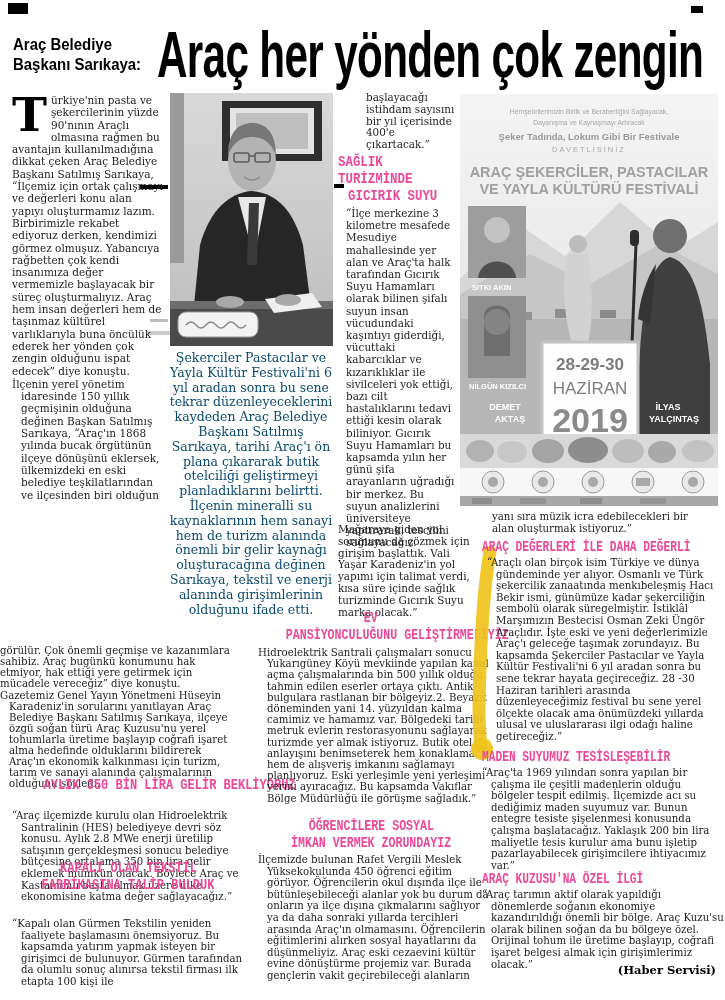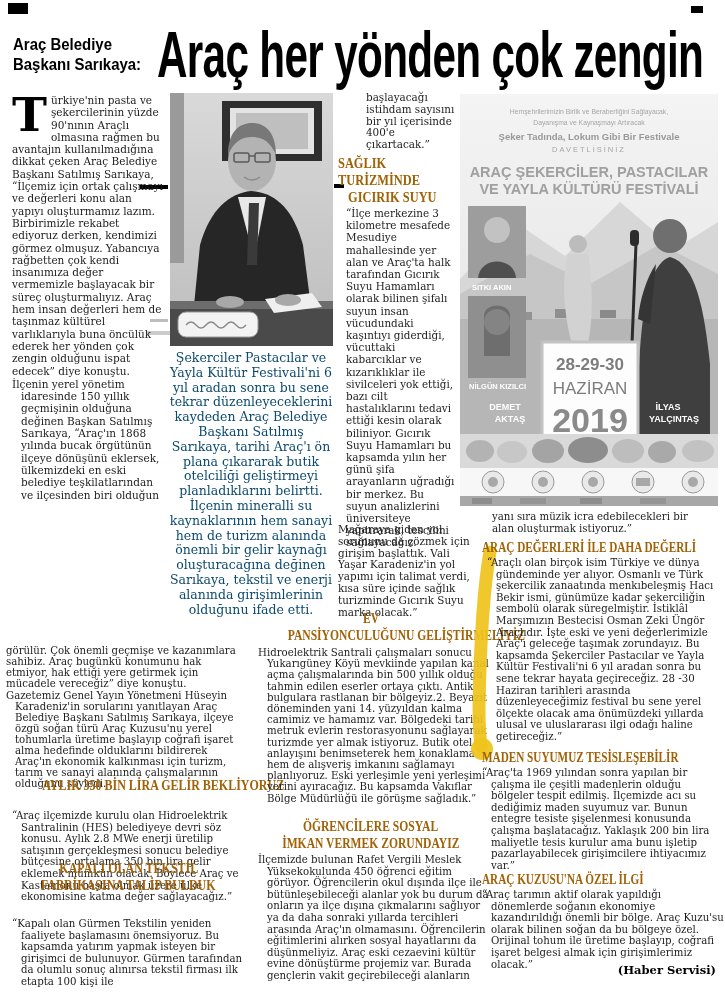--- a/index.html
+++ b/index.html
@@ -11,21 +11,21 @@
           transform:scaleX(.88);transform-origin:left top;color:#000;white-space:nowrap;}
   .headline{font-family:"Liberation Sans",sans-serif;font-weight:bold;font-size:64px;line-height:1;
             letter-spacing:-1px;transform:scaleX(.66);transform-origin:left top;color:#000;white-space:nowrap;}
   
   .bodytxt{font-size:10.5px;line-height:12.3px;color:#1c1c1c;text-align:left;}
   .bodytxt p{margin:0 0 1px 0;}
   .hang{padding-left:9px;text-indent:-9px;}
   .dropcap{float:left;font-weight:bold;font-size:47px;line-height:37px;padding:2px 4px 0 0;color:#000;}
   .smallbody{font-size:10.2px;line-height:11.6px;}
   
-  .shead{font-family:Liberation Serif, serif;font-weight:bold;color:#a16207;line-height:17px;}
+  .shead{font-family:Liberation Mono, monospace;font-weight:bold;color:#ec4899;line-height:17px;}
   .shead .cond{display:inline-block;transform:scaleX(.8);white-space:nowrap;}
   .ctr{text-align:center;}
   .ctr .cond{transform-origin:center top;}
   .lft .cond{transform-origin:left top;}
   
   .pullquote{font-weight:normal;font-size:12.5px;line-height:14.8px;text-align:center;color:#0c4a6e;}
   .mark{background:#000;}
   .byline{font-weight:bold;font-size:11.5px;color:#000;text-align:right;}
 </style>
 </head>
@@ -78,21 +78,21 @@
       <polygon points="95,206 142,200 152,214 104,220" fill="#efefef"></polygon>
       <ellipse cx="60" cy="209" rx="14" ry="6" fill="#a8a8a8"></ellipse>
       <ellipse cx="118" cy="207" rx="13" ry="6" fill="#a8a8a8"></ellipse>
       <rect x="8" y="219" width="80" height="25" rx="8" fill="#f3f3f3" stroke="#9a9a9a"></rect>
       <path d="M16,232 q5,-6 10,0 t10,0 t10,0 t10,0 t10,0 t10,0" stroke="#8a8a8a" stroke-width="1.4" fill="none"></path>
     </svg>
   </div>
 
   <div class="abs pullquote" style="left:168px;top:351px;width:166px;">Şekerciler Pastacılar ve Yayla Kültür Festivali'ni 6 yıl aradan sonra bu sene tekrar düzenleyeceklerini kaydeden Araç Belediye Başkanı Satılmış Sarıkaya, tarihi Araç'ı ön plana çıkararak butik otelciliği geliştirmeyi planladıklarını belirtti. İlçenin mineralli su kaynaklarının hem sanayi hem de turizm alanında önemli bir gelir kaynağı oluşturacağına değinen Sarıkaya, tekstil ve enerji alanında girişimlerinin olduğunu ifade etti.</div>
 
-  <div class="abs bodytxt" style="left:6px;top:645px;width:233px;font-size:10.2px;line-height:11px;">
+  <div class="abs bodytxt" style="left:0;top:645px;width:233px;font-size:10.2px;line-height:11px;">
     <p>görülür. Çok önemli geçmişe ve kazanımlara sahibiz. Araç bugünkü konumunu hak etmiyor, hak ettiği yere getirmek için mücadele vereceğiz” diye konuştu.</p>
     <p class="hang">Gazetemiz Genel Yayın Yönetmeni Hüseyin Karadeniz'in sorularını yanıtlayan Araç Belediye Başkanı Satılmış Sarıkaya, ilçeye özgü soğan türü Araç Kuzusu'nu yerel tohumlarla üretime başlayıp coğrafi işaret alma hedefinde olduklarını bildirerek Araç'ın ekonomik kalkınması için turizm, tarım ve sanayi alanında çalışmalarının olduğunu söyledi.</p>
   </div>
 
   <div class="abs shead ctr" style="left:12px;top:777px;width:233px;font-size:15px;">
     <span class="cond">AYLIK 350 BİN LİRA GELİR BEKLİYORUZ</span>
   </div>
   <div class="abs bodytxt smallbody hang" style="left:12px;top:810px;width:228px;">“Araç ilçemizde kurulu olan Hidroelektrik Santralinin (HES) belediyeye devri söz konusu. Aylık 2.8 MWe enerji üretilip satışının gerçekleşmesi sonucu belediye bütçesine ortalama 350 bin lira gelir eklemek mümkün olacak. Böylece Araç ve Kastamonu başta olmak üzere ülke ekonomisine katma değer sağlayacağız.”</div>
 
   <div class="abs shead ctr" style="left:12px;top:860px;width:233px;font-size:15px;">

